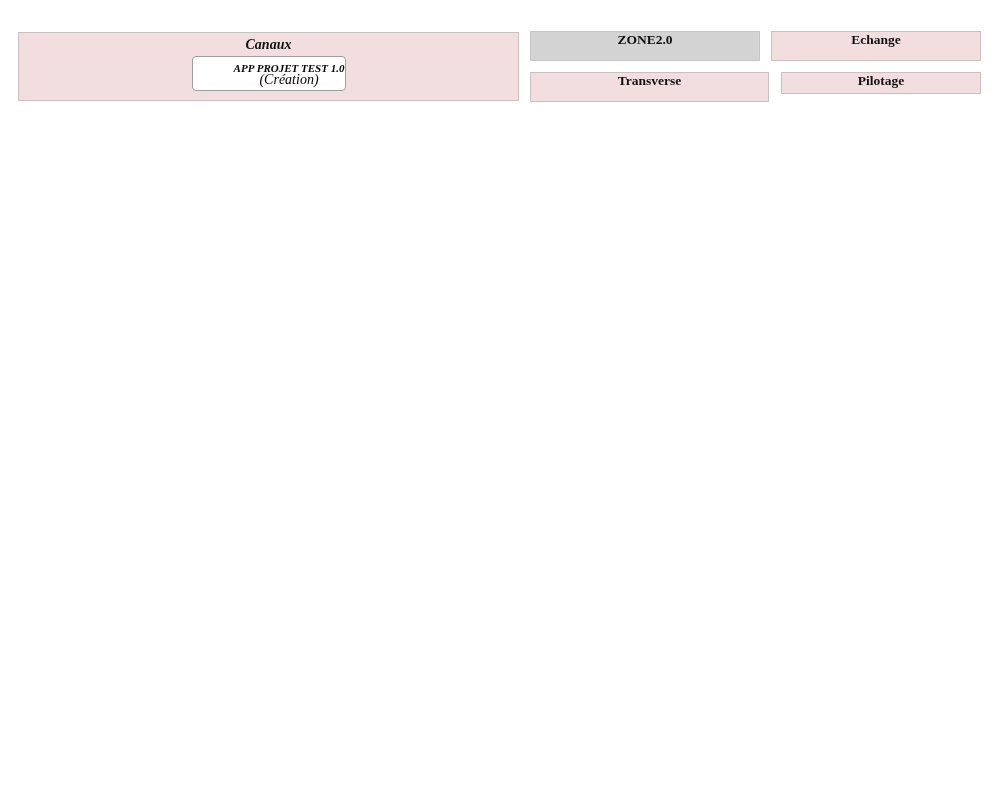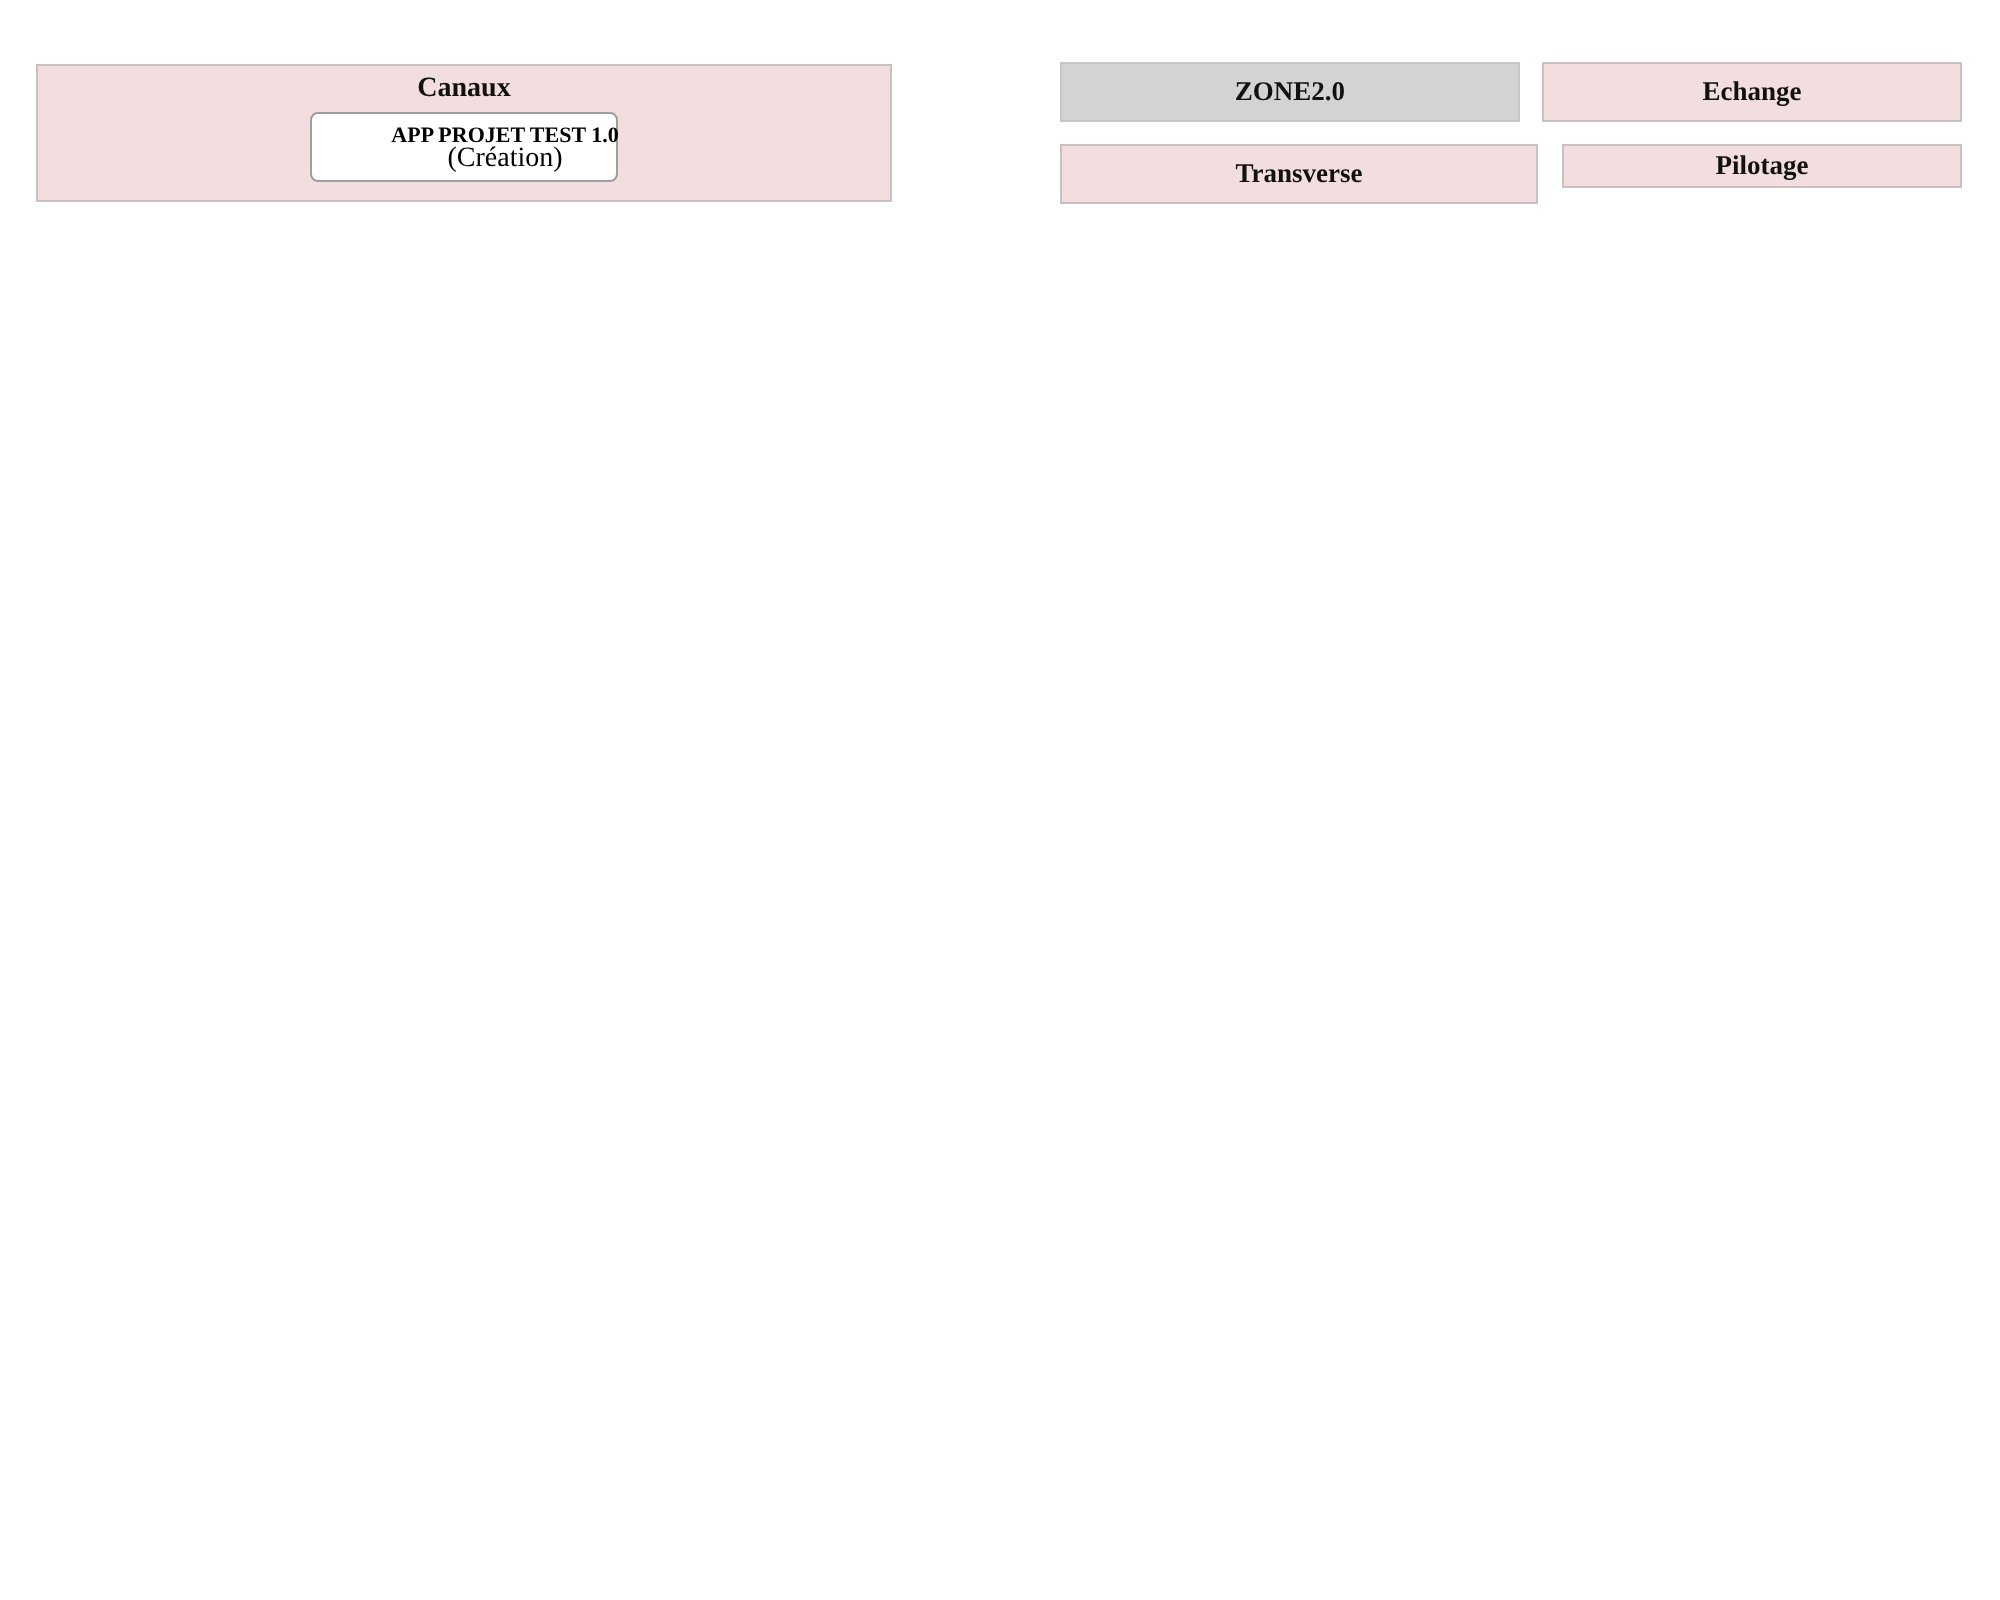--- a/index.html
+++ b/index.html
@@ -16,21 +16,20 @@
     height: 800px;
     background: #ffffff;
     overflow: hidden;
   }
   .zone {
     position: absolute;
     box-sizing: border-box;
     background: #f2dede;
     border: 1px solid #c9c1c1;
     display: flex;
-    align-items: center;
     justify-content: center;
   }
   .zone-label {
     font-weight: bold;
     font-size: 13.5px;
     color: #111111;
     text-align: center;
     line-height: 1.2;
     white-space: nowrap;
   }
@@ -76,21 +75,21 @@
     white-space: nowrap;
   }
   .app-subtitle {
     font-weight: normal;
     font-size: 14px;
     line-height: 12px;
     color: #000000;
     white-space: nowrap;
   }
   
-  #zone-canaux       { left: 18px;  top: 32px;  width: 428px; height: 69px; }
+  #zone-canaux       { left: 18px;  top: 32px;  width: 501px; height: 69px; font-style: italic; }
   #zone-zone2        { left: 530px; top: 31px;  width: 230px; height: 30px; }
   #zone-echange      { left: 771px; top: 31px;  width: 210px; height: 30px; }
   #zone-transverse   { left: 530px; top: 72px;  width: 239px; height: 30px; }
   #zone-pilotage     { left: 781px; top: 72px;  width: 200px; height: 22px; }
   #zone-referentiels { left: 18px;  top: 114px; width: 964px; height: 29px; }
   #zone-support      { left: 18px;  top: 156px; width: 501px; height: 29px; }
 </style>
 </head>
 <body>
 

